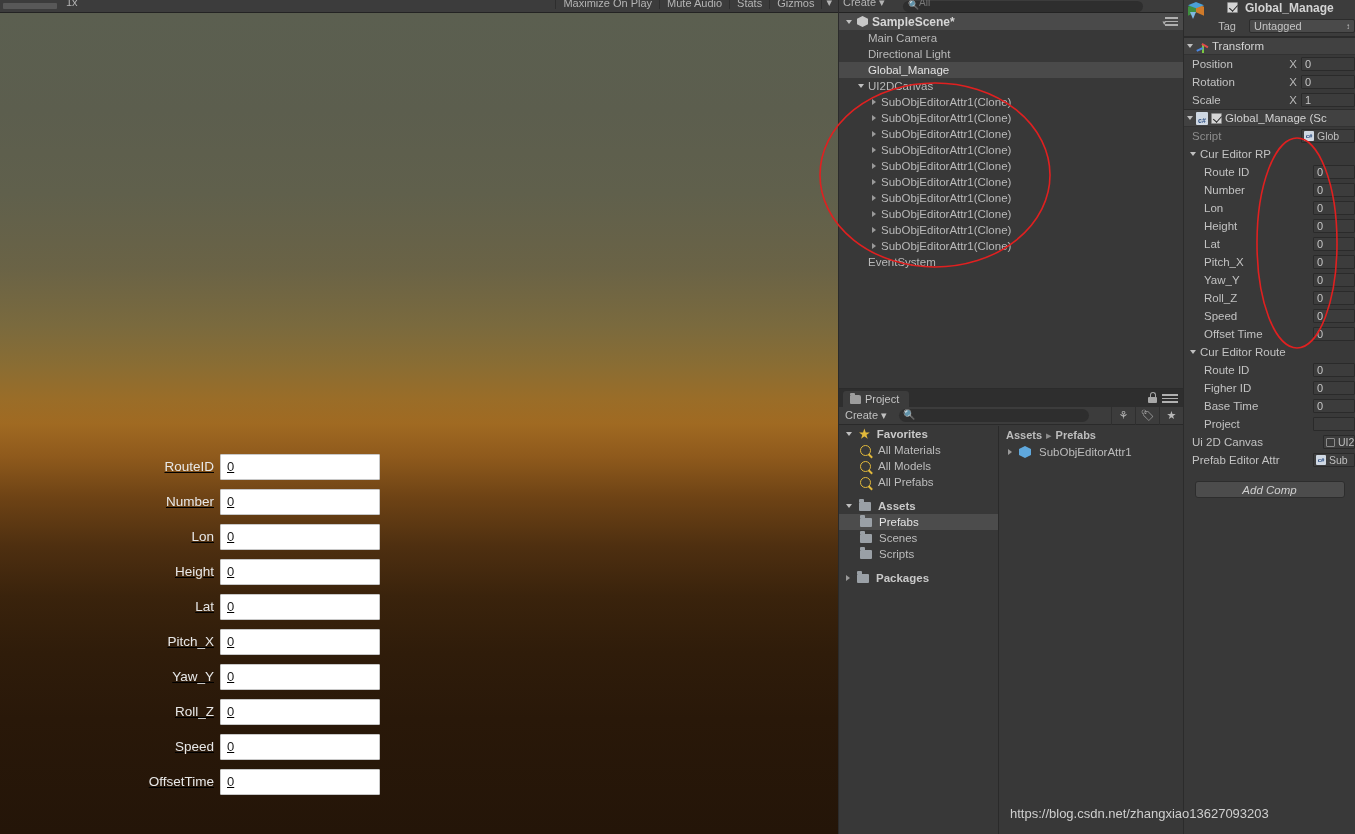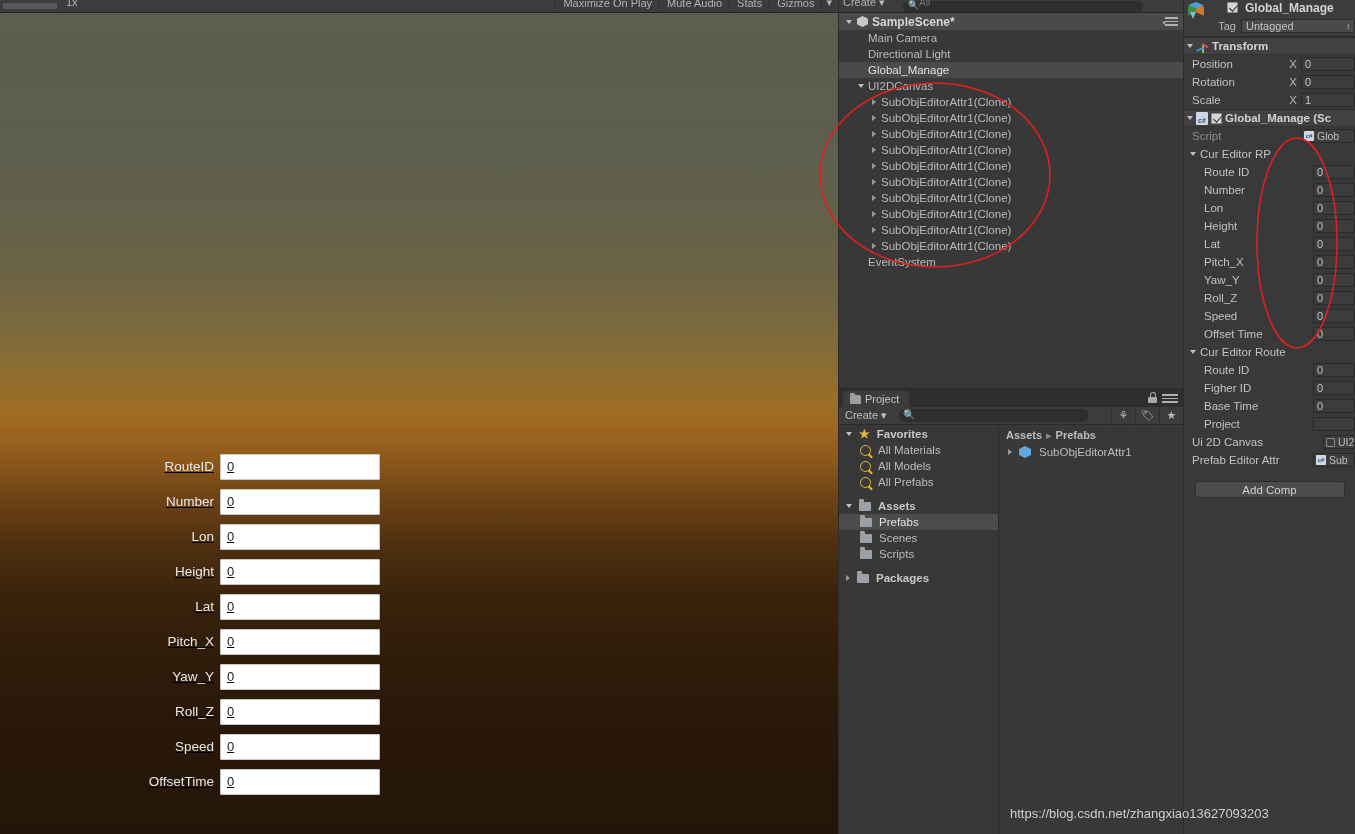--- a/index.html
+++ b/index.html
@@ -245,35 +245,35 @@
     content:''; position:absolute; left:3px; top:0px; width:3.5px; height:7px;
     border: solid #222; border-width: 0 1.8px 1.8px 0; transform: rotate(42deg);
   }
   #insp-head .name-field {
     position:absolute; left: 43px; top: 0px; right: 0; height: 15px;
     display:flex; align-items:center;
   }
   #insp-head .name-field .nm { font-size: 12px; color: #d4d4d4; font-weight: bold; }
   #insp-head .tagrow {
     position:absolute; left: 0; top: 18px; right: 0; height: 16px;
-    display:flex; align-items:center;
+    display:flex; align-items:center;gap:8px;
   }
   #insp-head .tagrow .lbl { width: 57px; text-align:right; padding-right:5px; font-size:11px; color:#bcbcbc; }
   #insp-head .tagrow .dd {
     flex: 1; height: 14px; background: #4a4a4a; border:1px solid #2c2c2c; border-radius:2px;
     display:flex; align-items:center; justify-content:space-between; padding:0 4px;
     font-size: 11px; color: #c4c4c4;
   }
 
   .comp-header {
     height: 18px; display: flex; align-items: center; gap: 3px;
     background: #414141; border-top: 1px solid #2c2c2c; border-bottom: 1px solid #323232;
     padding-left: 3px;
   }
-  .comp-header .ttl { font-size: 11.5px; color: #d2d2d2; font-weight: bold; }
+  .comp-header .ttl { font-size: 11.5px; color: #d2d2d2; font-weight: normal; }
   .axis-ico { width: 13px; height: 13px; position: relative; }
   .axis-ico .g { position:absolute; left:6px; bottom:0; width:1.6px; height:9px; background:#7ac943; }
   .axis-ico .r { position:absolute; left:6px; bottom:8px; width:7px; height:1.6px; background:#e04a4a; transform-origin:left; transform:rotate(30deg);}
   .axis-ico .b { position:absolute; left:0px; bottom:4px; width:7px; height:1.6px; background:#4a86e0; transform-origin:right; transform:rotate(-25deg);}
   .cs-ico {
     width: 12px; height: 13px; background: #cfd8e3; border-radius: 1px;
     font-size: 7px; color: #2b4d80; display:flex; align-items:flex-end; justify-content:center;
     font-weight: bold; line-height: 9px;
   }
 
@@ -296,21 +296,21 @@
   .i-row .spacer { margin-left: auto; }
   .foldout { display:flex; gap:4px; padding-left: 6px; }
   .foldout .t { font-size: 11.5px; color: #c2c2c2; }
   .mini-cs { width:10px;height:10px;background:#cfd8e3;border-radius:1px;flex:none;
     font-size:6px;color:#2b4d80;text-align:center;line-height:11px;font-weight:bold;}
   .mini-chk { width:9px;height:9px;border:1px solid #8b8b8b;background:#3a3a3a;border-radius:1px;flex:none;}
   #add-comp-wrap { padding-top: 12px; display:flex; justify-content:center; }
   #add-comp {
     width: 150px; height: 17px; background: #4c4c4c; border:1px solid #2d2d2d;
     border-radius: 3px; display:flex; align-items:center; justify-content:center;
-    font-size: 11.5px; color: #cfcfcf;
+    font-size: 11.5px; color: #cfcfcf; font-style: italic;
   }
 
   
   #anno { position:absolute; left:0; top:0; width:1355px; height:834px; pointer-events:none; }
 
   
   #watermark {
     position: absolute; left: 1010px; top: 806px;
     font-size: 13px; color: #cfcfcf; white-space: nowrap;
     font-family: "Liberation Sans", sans-serif;

